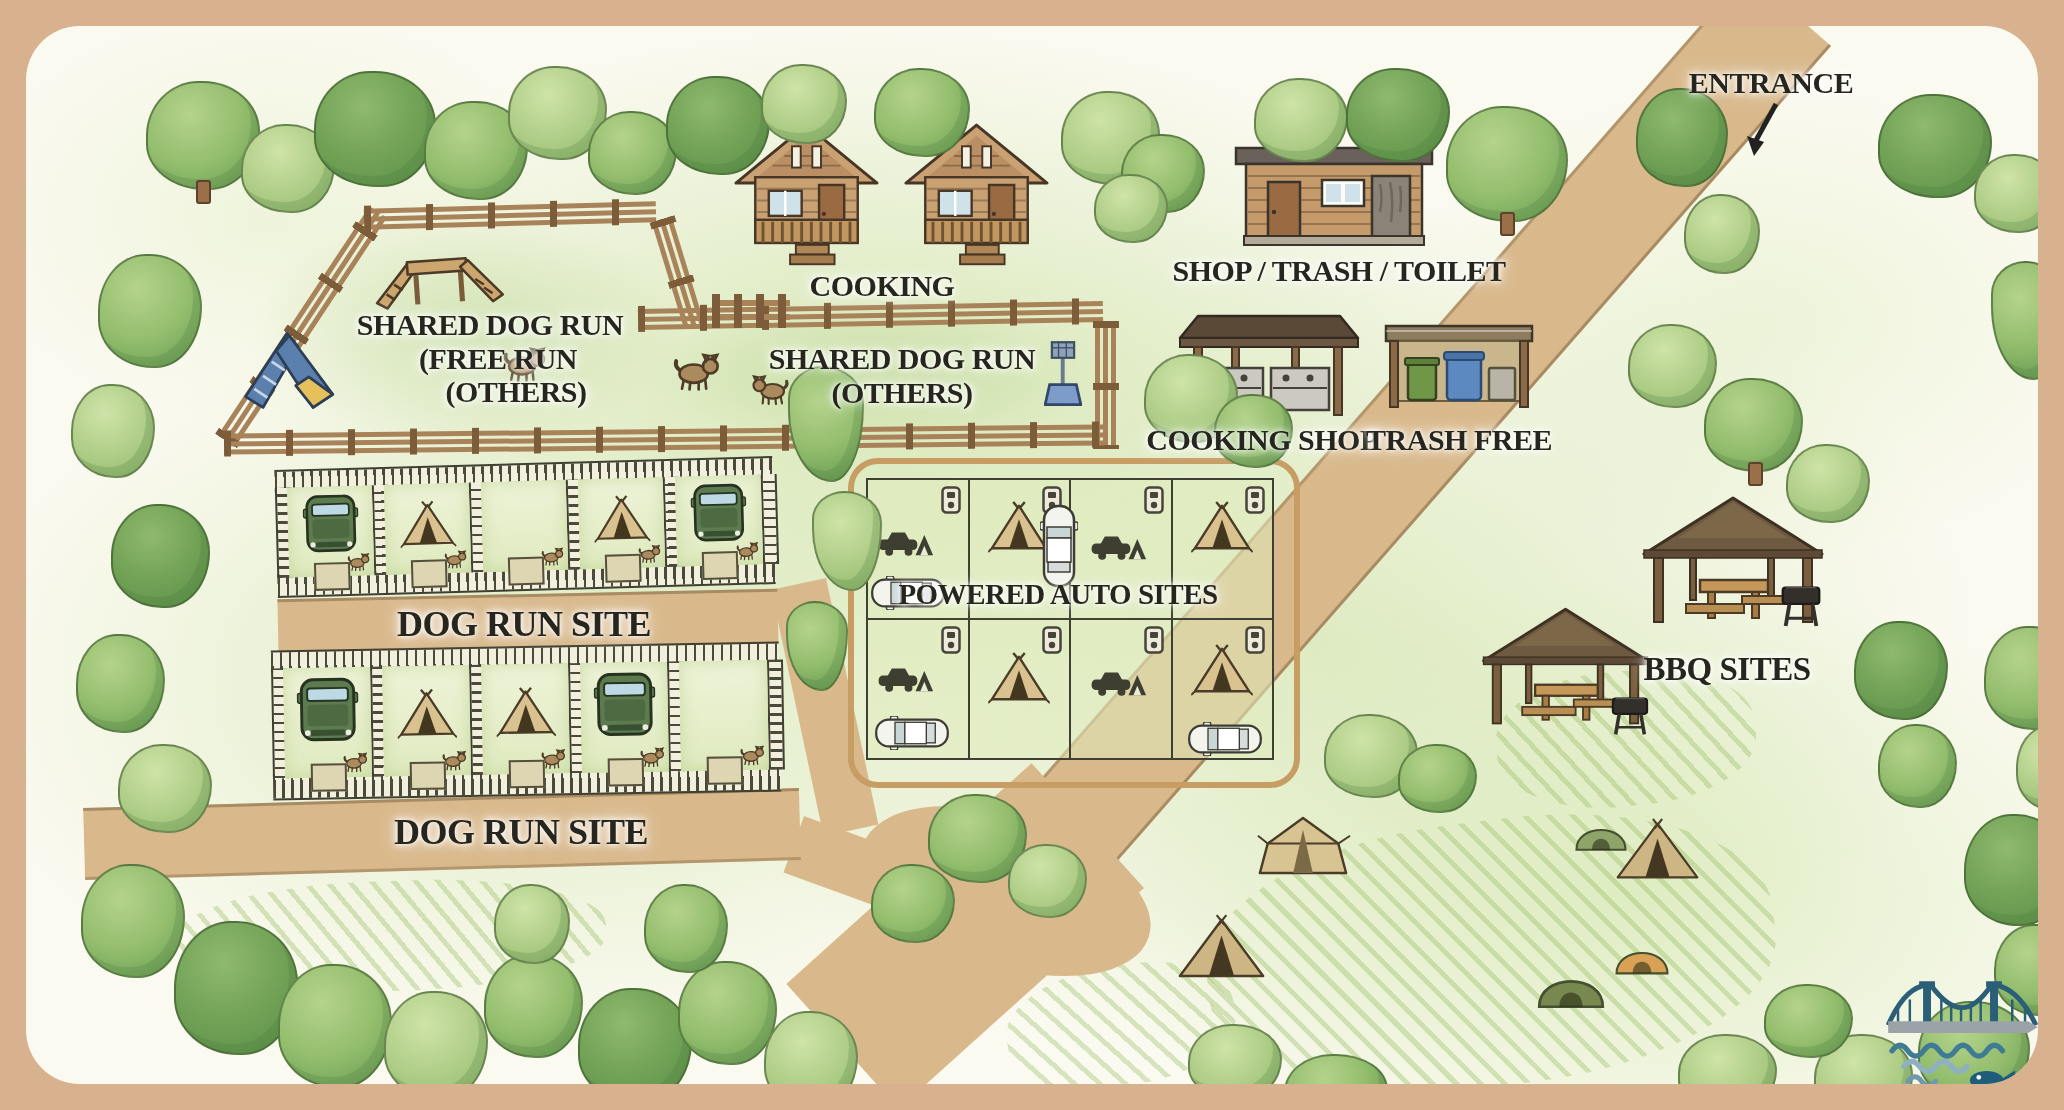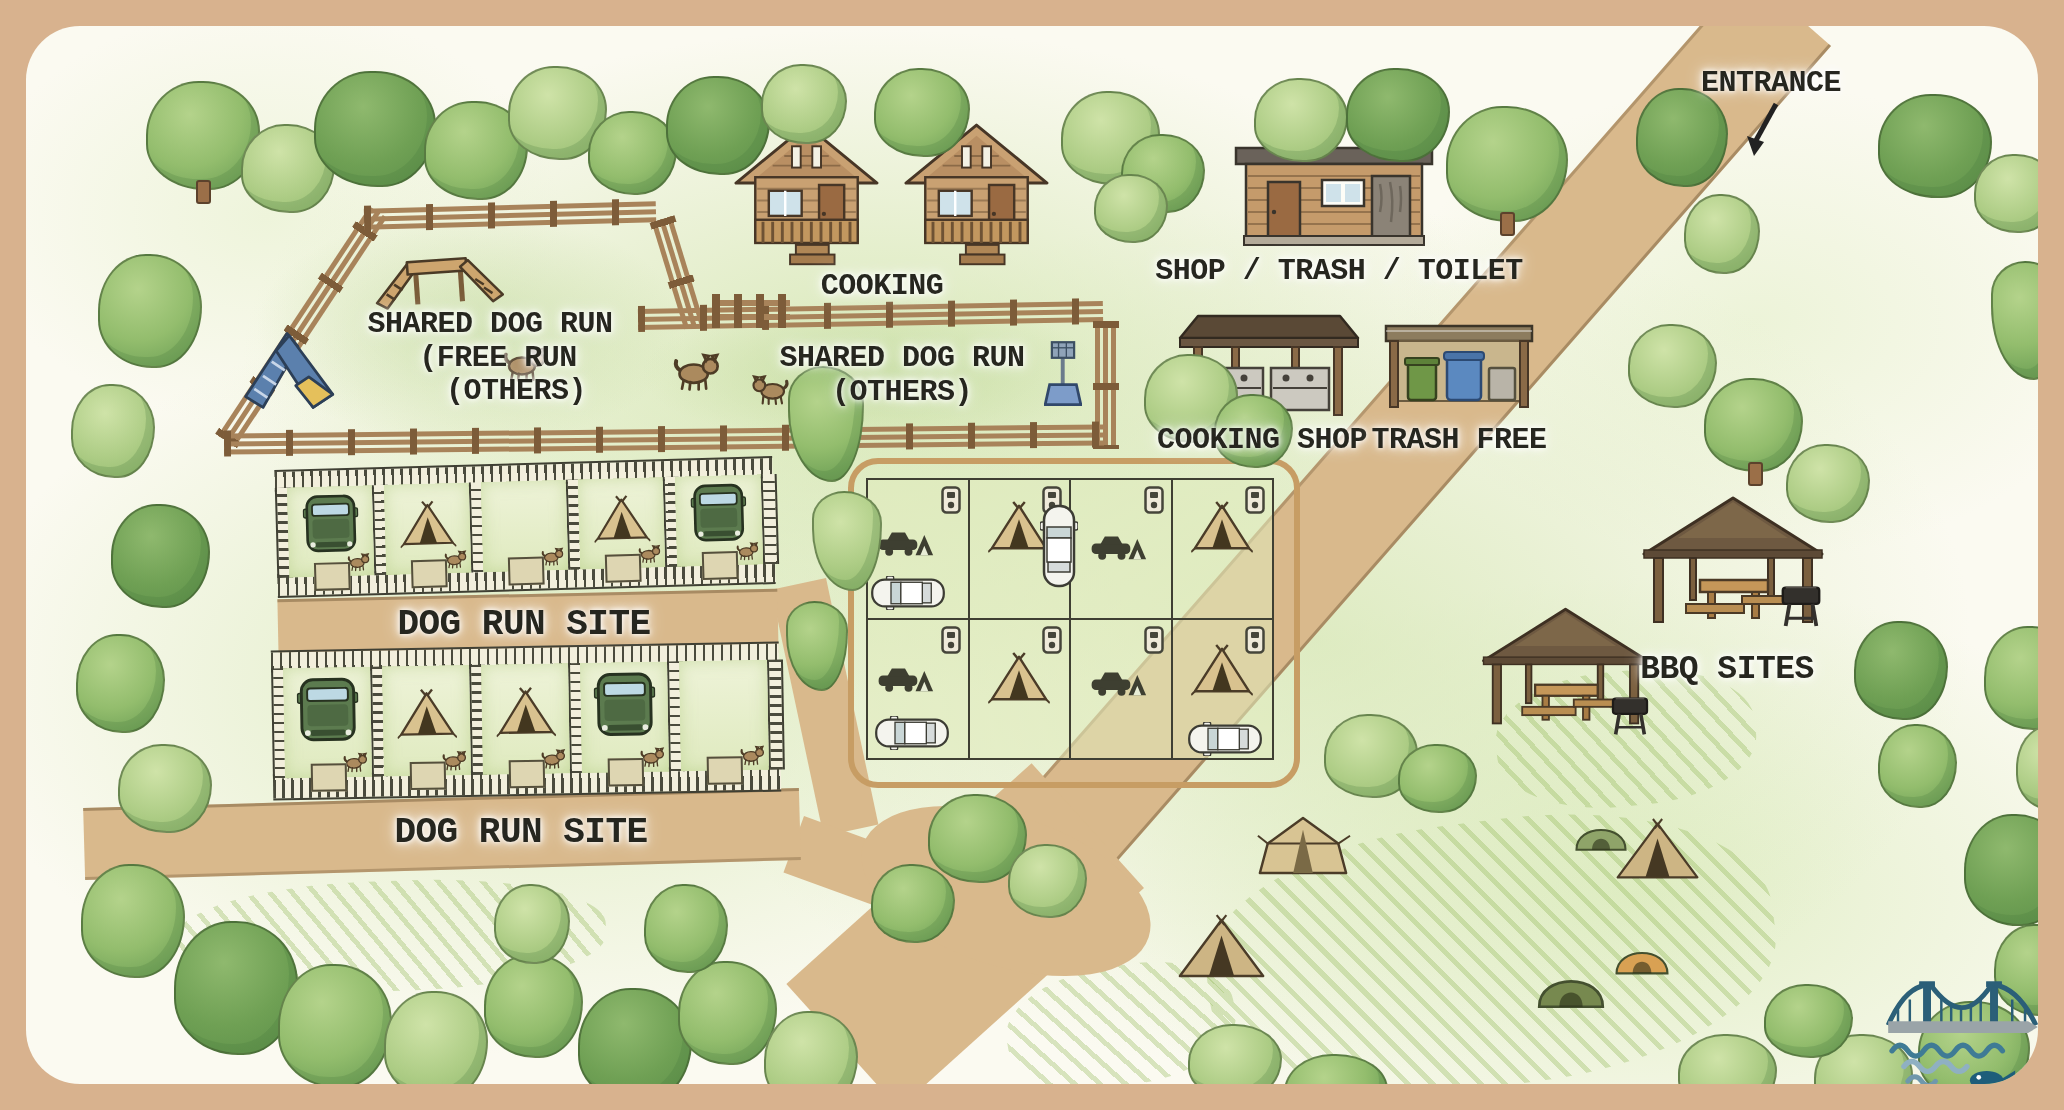--- a/index.html
+++ b/index.html
@@ -1,17 +1,17 @@
 <!DOCTYPE html>
 <html style="--frame: #d8b28e; --road: #d9b98c; --grass: #cde3a8; --label_ink: #26261f; --logo_teal: #2b5f78;"><head>
 <meta charset="utf-8">
 <style>
   html,body{margin:0;padding:0;background:#efe7da;}
   .stage{position:relative;width:2064px;height:1110px;background:var(--frame,#d8b28e);overflow:hidden;
-         font-family:Liberation Mono, monospace;}
+         font-family:Liberation Serif, serif;}
   .paper{position:absolute;inset:26px;border-radius:54px;overflow:hidden;
     background:
       radial-gradient(900px 480px at 42% 32%, rgba(206,227,168,.75), rgba(206,227,168,0) 70%),
       radial-gradient(820px 520px at 26% 62%, rgba(210,230,175,.7), rgba(210,230,175,0) 72%),
       radial-gradient(940px 620px at 64% 58%, rgba(206,227,168,.65), rgba(206,227,168,0) 70%),
       radial-gradient(760px 440px at 80% 82%, rgba(214,233,180,.7), rgba(214,233,180,0) 72%),
       radial-gradient(520px 340px at 86% 28%, rgba(222,237,192,.5), rgba(222,237,192,0) 70%),
       radial-gradient(420px 300px at 12% 18%, rgba(222,237,192,.45), rgba(222,237,192,0) 70%),
       #fbfaf1;}
   
@@ -830,20 +830,21 @@
       <span>SHARED DOG RUN</span>
       <span class="ind1">(FREE RUN</span>
       <span class="ind2">(OTHERS)</span>
     </div>
     <div class="lbl block" style="left:876px;top:350px">
       <span>SHARED DOG RUN</span>
       <span>(OTHERS)</span>
     </div>
     <div class="lbl big" style="left:498px;top:598px">DOG RUN SITE</div>
     <div class="lbl big" style="left:495px;top:806px">DOG RUN SITE</div>
+    <div class="lbl pwr" style="left:1032px;top:568px">POWERED AUTO SITES</div>
     <div class="lbl mid" style="left:1701px;top:643px">BBQ SITES</div>
 
     <div class="abs z70" style="left:1858px;top:944px">
       <svg class="icon" viewBox="0 0 160 130" width="158" height="128">
           <use href="#sym-bridge"></use>
         </svg>
     </div>
 
   </div>
 </div>

